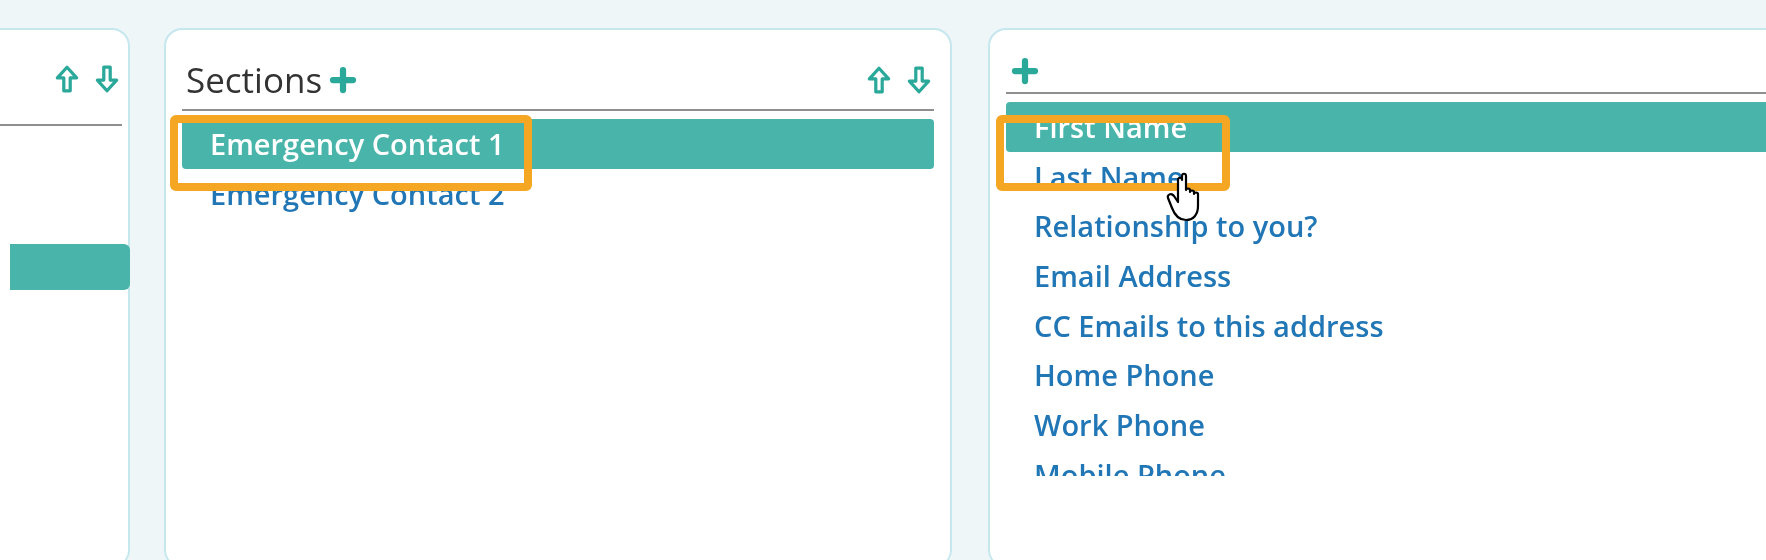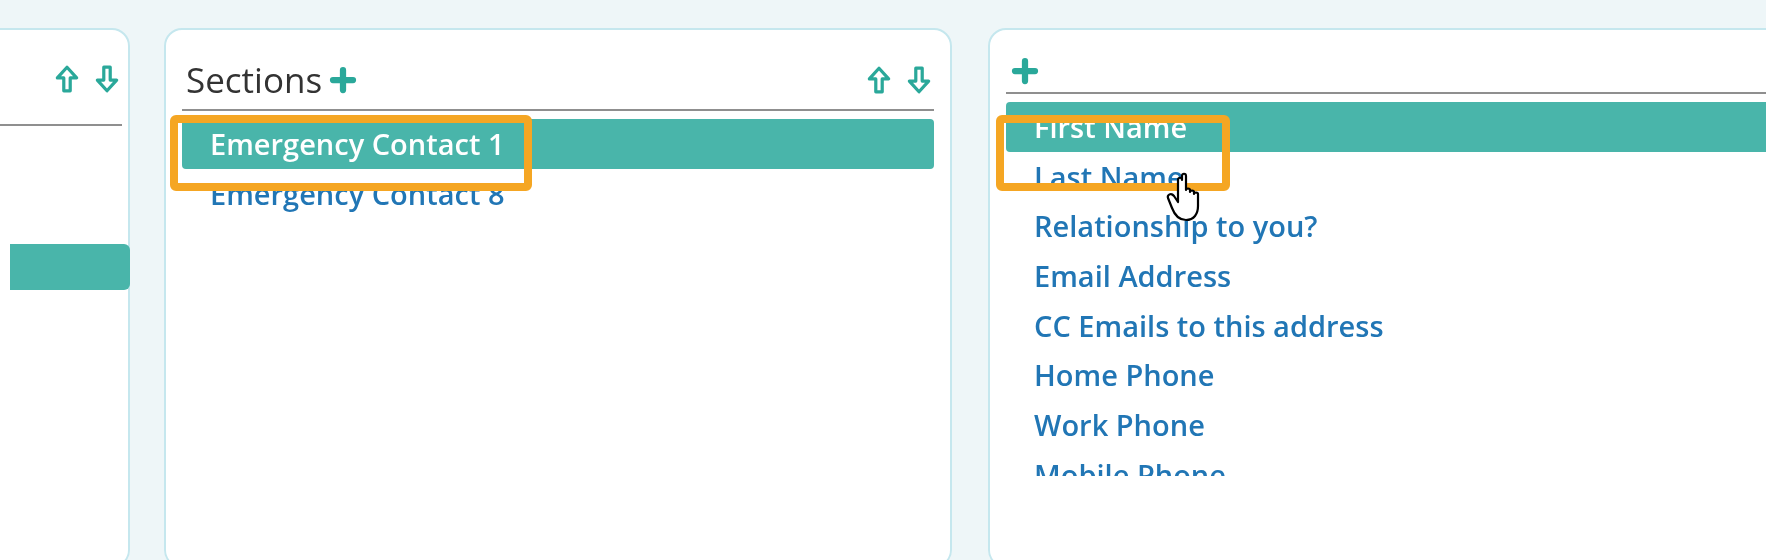--- a/index.html
+++ b/index.html
@@ -205,21 +205,21 @@
         <span class="arrow-icon">
           <svg width="26" height="30" viewBox="0 0 24 28">
               <path d="M12 25 L21 15 L15 15 L15 3 L9 3 L9 15 L3 15 Z" fill="none" stroke="#2aa89a" stroke-width="3" stroke-linejoin="round"></path>
             </svg>
         </span>
       </div>
     </div>
     <div class="divider"></div>
     <div class="list">
       <div class="list-item selected">Emergency Contact 1</div>
-      <div class="list-item">Emergency Contact 8</div>
+      <div class="list-item">Emergency Contact 2</div>
     </div>
   </div>
 
   <div class="panel panel-fields">
     <div class="panel-header">
       <div class="panel-title-wrap">
         <span class="plus-icon">
           <svg width="30" height="30" viewBox="0 0 24 24">
               <path d="M12 4 V20 M4 12 H20" stroke="#2aa89a" stroke-width="5" stroke-linecap="round"></path>
             </svg>

